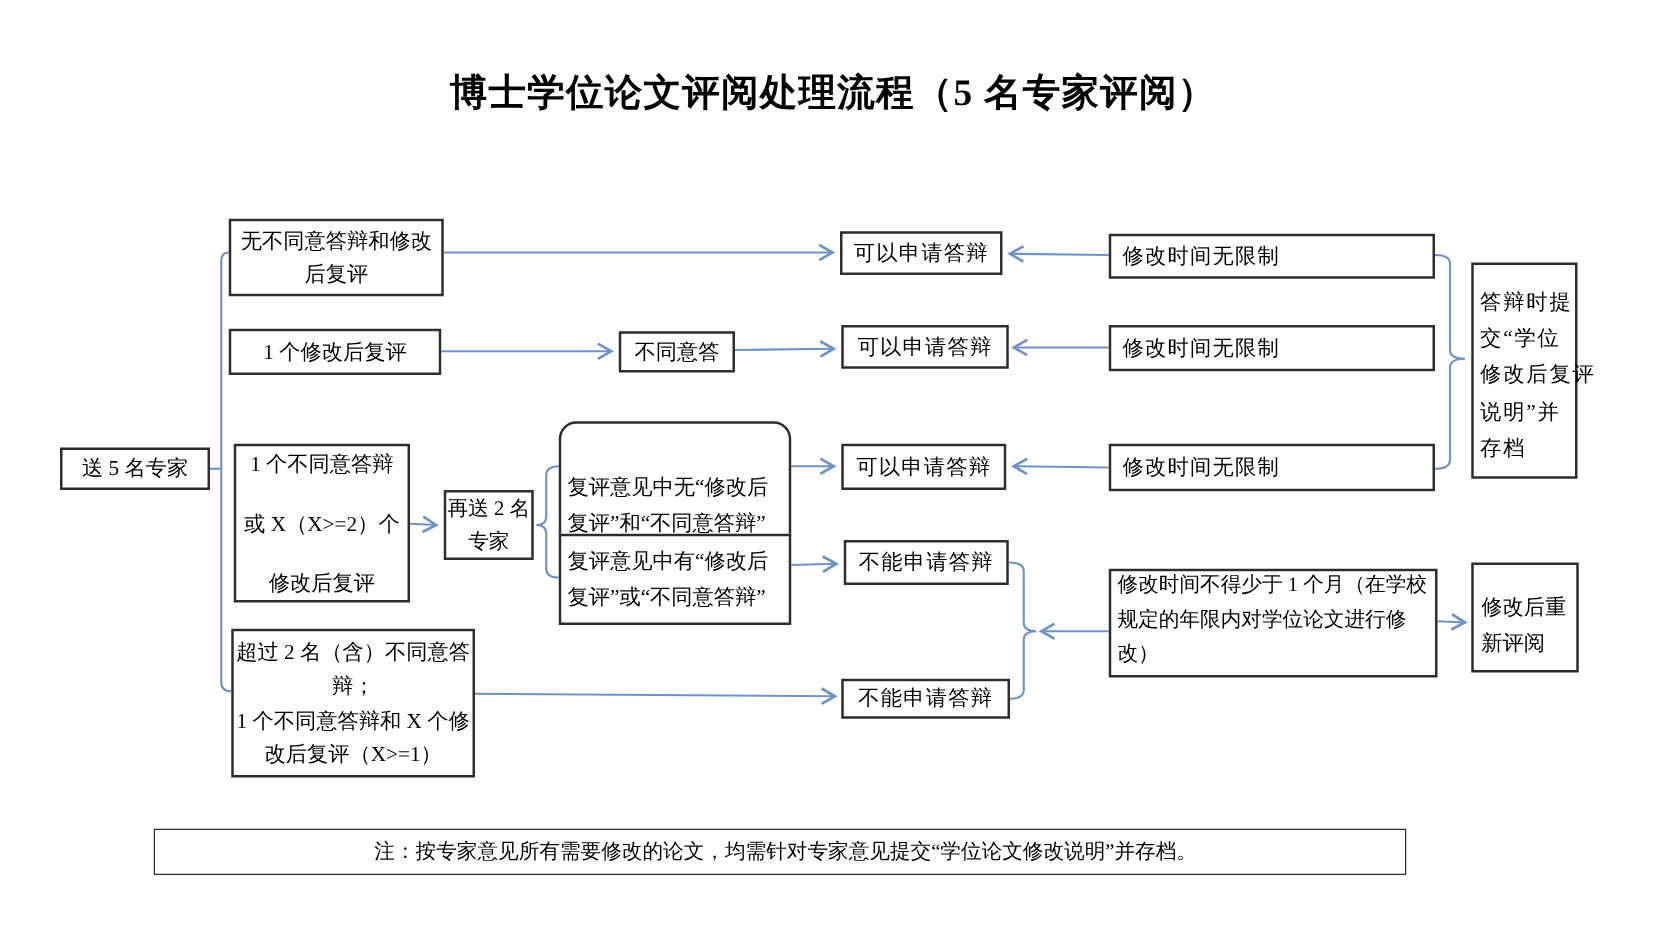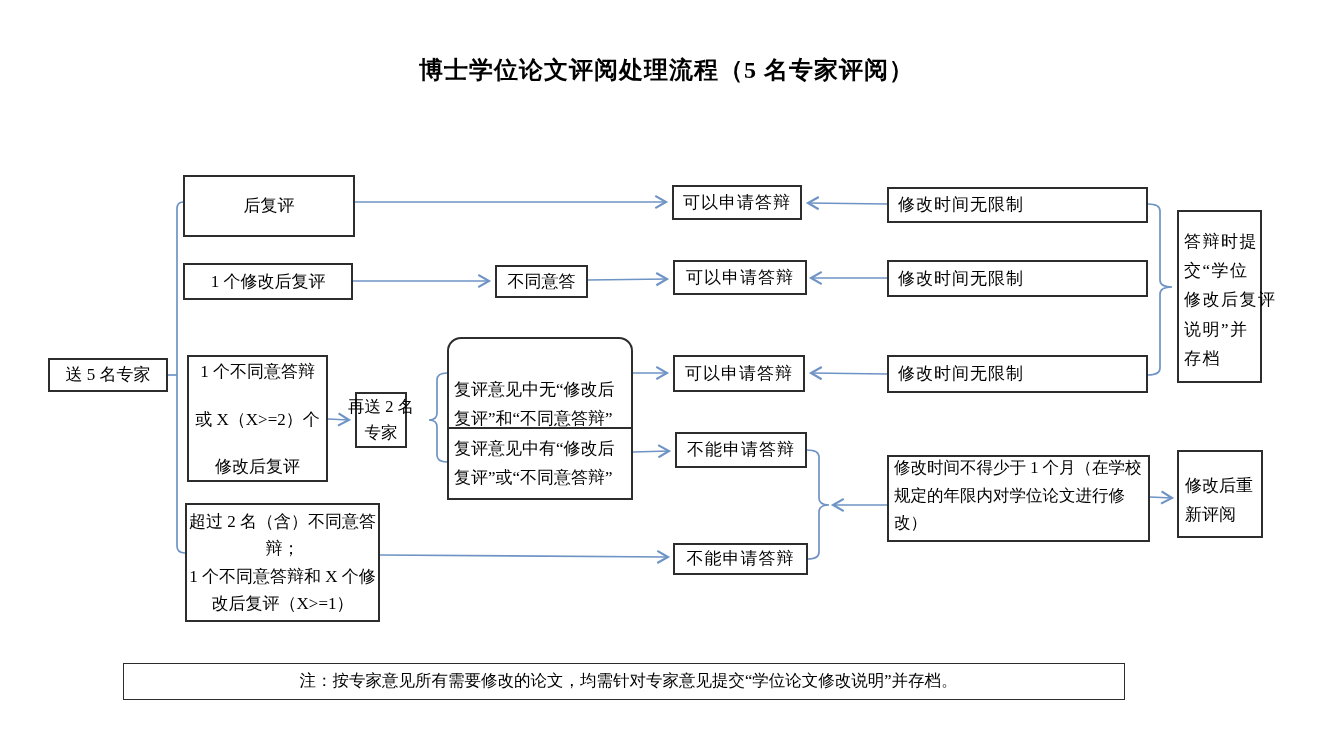--- a/index.html
+++ b/index.html
@@ -1,19 +1,19 @@
 <!DOCTYPE html>
 <html><head>
 <meta charset="utf-8">
 <style>
   html,body{margin:0;padding:0;background:#ffffff;}
   body{width:1333px;height:744px;position:relative;overflow:hidden;
        font-family:"Liberation Serif","DejaVu Serif",serif;color:#000;}
   #title{position:absolute;top:54px;left:0;width:1333px;text-align:center;
-         font-size:24px;font-weight:bold;letter-spacing:1px;}
+         font-size:30px;font-weight:bold;letter-spacing:1px;}
   #wires{position:absolute;top:0;left:0;z-index:1;}
   .bx{position:absolute;z-index:2;box-sizing:border-box;background:#fff;
       border:2px solid #2d2d2d;display:flex;flex-direction:column;
       align-items:center;justify-content:center;text-align:center;
       font-size:17px;line-height:1.6;}
   .ln{white-space:nowrap;}
   .topal{justify-content:flex-end;}
   .leftal{align-items:flex-start;text-align:left;}
   .note{border-width:1.5px;flex-direction:row;justify-content:center;
         padding-left:9px;font-size:16.5px;}
@@ -50,41 +50,42 @@
     <path marker-end="url(#ar)" d="M1150,497 L1172,498"></path>
     <path marker-end="url(#ar)" d="M380,555 L668,557"></path>
   </g>
 </svg>
 
 <div class="bx" style="left:48px;top:358px;width:120px;height:34px;align-items:center;">
   <span class="ln">送 5 名专家</span>
 </div>
 
 <div class="bx" style="left:183px;top:175px;width:172px;height:62px;">
+  <div class="ln">无不同意答辩和修改</div>
   <div class="ln">后复评</div>
 </div>
 
 <div class="bx" style="left:183px;top:263px;width:170px;height:37px;">
   <span class="ln">1 个修改后复评</span>
 </div>
 
 <div class="bx topal" style="left:187px;top:355px;width:141px;height:127px;padding-top:5px;gap:20px;">
   <div class="ln">1 个不同意答辩</div>
   <div class="ln">或 X（X&gt;=2）个</div>
   <div class="ln">修改后复评</div>
 </div>
 
 <div class="bx" style="left:185px;top:503px;width:195px;height:119px;">
   <div class="ln">超过 2 名（含）不同意答</div>
   <div class="ln">辩；</div>
   <div class="ln">1 个不同意答辩和 X 个修</div>
   <div class="ln">改后复评（X&gt;=1）</div>
 </div>
 
-<div class="bx" style="left:355px;top:392px;width:52px;height:56px;font-size:16.5px;">
+<div class="bx" style="left:355px;top:392px;width:72px;height:56px;font-size:16.5px;">
   <div class="ln">再送 2 名</div>
   <div class="ln">专家</div>
 </div>
 
 <div class="bx topal leftal" style="left:447px;top:337px;width:186px;height:104px;padding:5px 5px;line-height:1.75;border-radius:14px;">
   <div class="ln">复评意见中无“修改后</div>
   <div class="ln">复评”和“不同意答辩”</div>
 </div>
 
 <div class="bx topal leftal" style="left:447px;top:427px;width:186px;height:73px;padding:5px 5px;line-height:1.75;">

